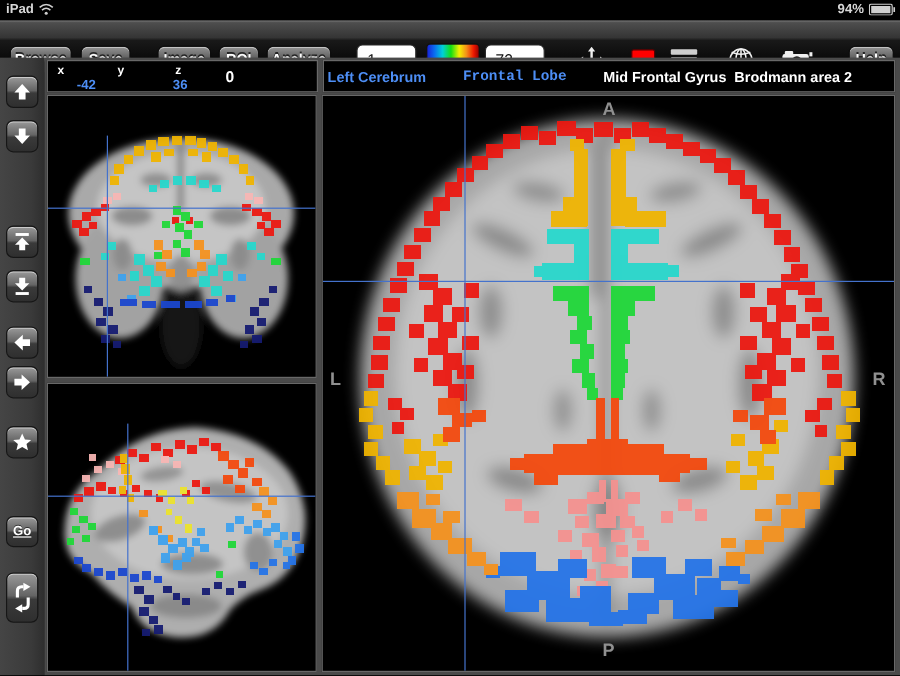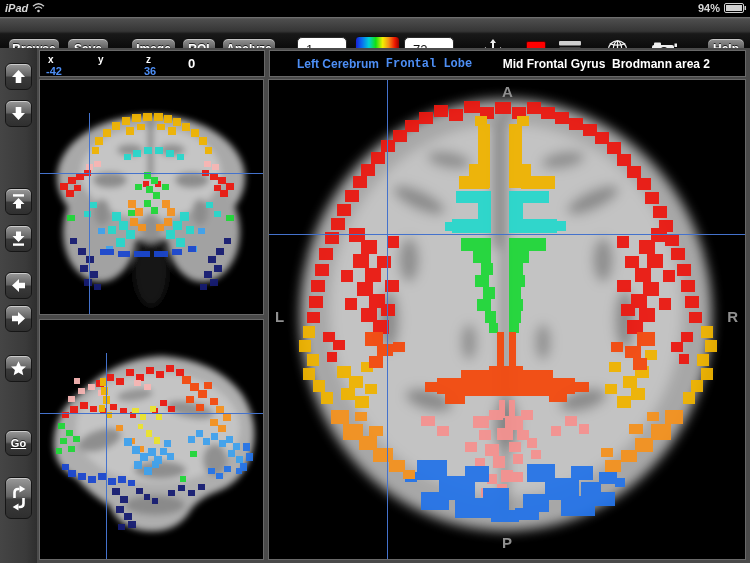--- a/index.html
+++ b/index.html
@@ -1,21 +1,21 @@
 <!DOCTYPE html>
 <html><head>
 <meta charset="utf-8">
 <style>
   html,body{margin:0;padding:0;background:#000;}
   #stage{position:relative;width:750px;height:563px;background:#000;overflow:hidden;
          font-family:"Liberation Sans","DejaVu Sans",sans-serif;-webkit-font-smoothing:antialiased;}
   
   #statusbar{position:absolute;left:0;top:0;width:750px;height:17px;background:#000;
              color:#d8d8d8;font-size:11px;font-weight:bold;}
-  #statusbar .left{position:absolute;left:5px;top:2px;display:flex;align-items:center;gap:4px;font-style:italic;}
+  #statusbar .left{position:absolute;left:5px;top:2px;display:flex;align-items:center;gap:4px;}
   #statusbar .center{position:absolute;left:0;right:0;top:2px;text-align:center;}
   #statusbar .right{position:absolute;right:4px;top:2px;display:flex;align-items:center;gap:4px;}
   
   #toolbar{position:absolute;left:0;top:17px;width:750px;height:31px;
            background:linear-gradient(180deg,#7a7a7a 0%,#4e4e4e 6%,#353535 46%,#191919 54%,#0b0b0b 100%);
            border-bottom:1px solid #000;}
   .tbtn{position:absolute;top:21px;height:23px;box-sizing:border-box;
         background:linear-gradient(180deg,#949494 0%,#5e5e5e 46%,#303030 54%,#262626 100%);
         border:1px solid #0d0d0d;border-radius:6px;color:#fff;font-weight:bold;font-size:12px;
         text-align:center;line-height:21px;text-shadow:0 -1px 0 rgba(0,0,0,.7);
@@ -176,30 +176,30 @@
         <path d="M12.5 2.6 L18.4 6 L12.5 9.4 Z" fill="#fff"></path>
           <path d="M11.5 20.6 L5.6 24 L11.5 27.4 Z" fill="#fff"></path>
       </svg>
     </div>
   </div>
 
   <div id="frame">
 
     <div id="coordbox" class="blackbox">
       <span class="clabel" style="left:8px;">x</span>
-      <span class="cvalue" style="left:6px;">-42</span>
+      <span class="cvalue" style="left:24px;">-42</span>
       <span class="clabel" style="left:58px;">y</span>
       <span class="cvalue" style="left:64px;margin-top:39px;">10</span>
       <span class="clabel" style="left:106px;">z</span>
       <span class="cvalue" style="left:104px;">36</span>
       <span style="position:absolute;left:148px;top:5px;color:#fff;font-size:13px;font-weight:bold;">0</span>
     </div>
 
     <div id="locbox" class="blackbox">
-      <span class="locitem loc-blue" style="left:68px;">Left Cerebrum</span>
+      <span class="locitem loc-blue" style="left:44px;">Left Cerebrum</span>
       <span class="locitem loc-blue" style="left:159px;font-family:Liberation Mono, monospace;">Frontal Lobe</span>
       <span class="locitem loc-white" style="left:284px;">Mid Frontal Gyrus</span>
       <span class="locitem loc-white" style="left:391px;">Brodmann area 2</span>
     </div>
 
     <div id="coronal" class="blackbox panel">
       <svg id="svg-cor" width="225" height="236" viewBox="0 0 225 236">
         <defs>
             <filter id="cb" x="-30%" y="-30%" width="160%" height="160%">
               <feGaussianBlur stdDeviation="3.2"></feGaussianBlur>

